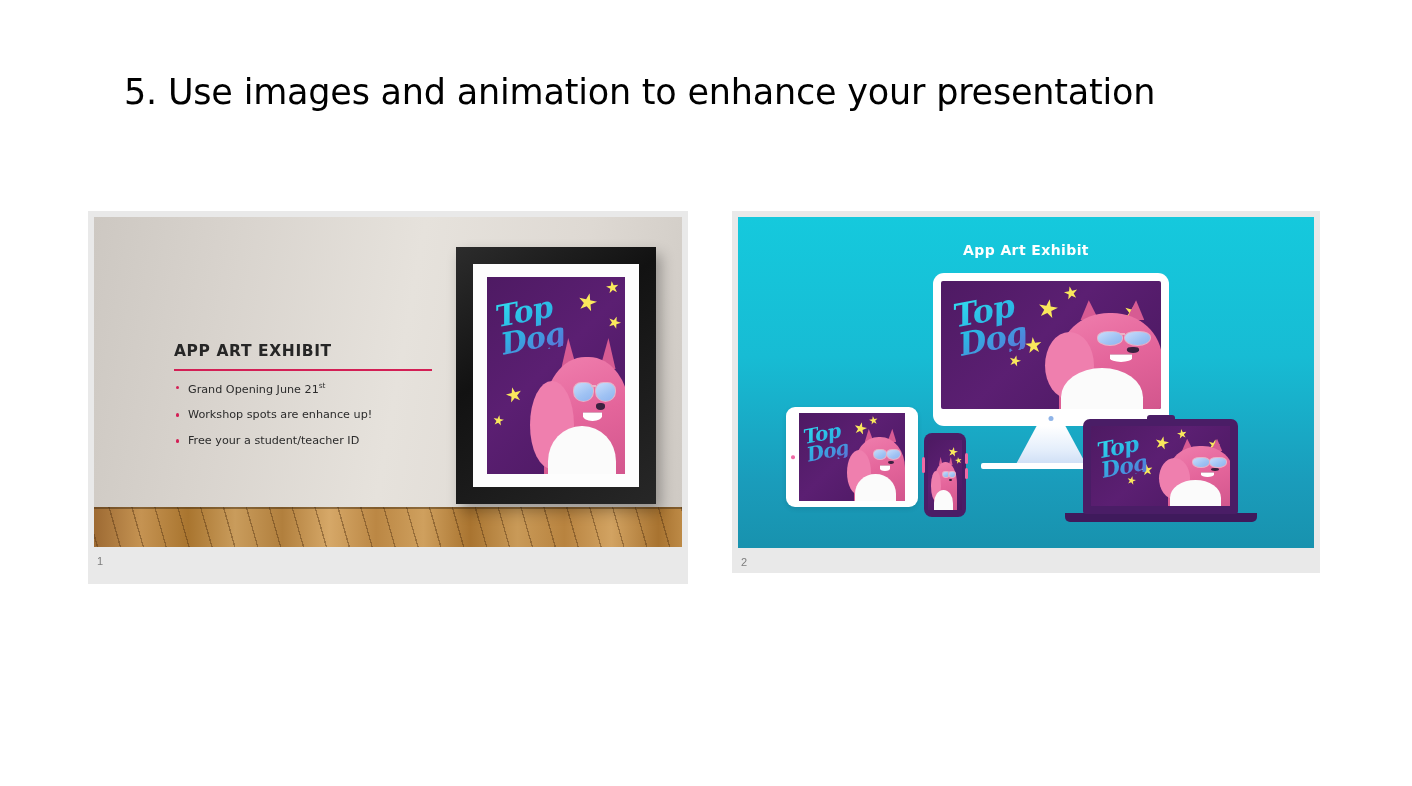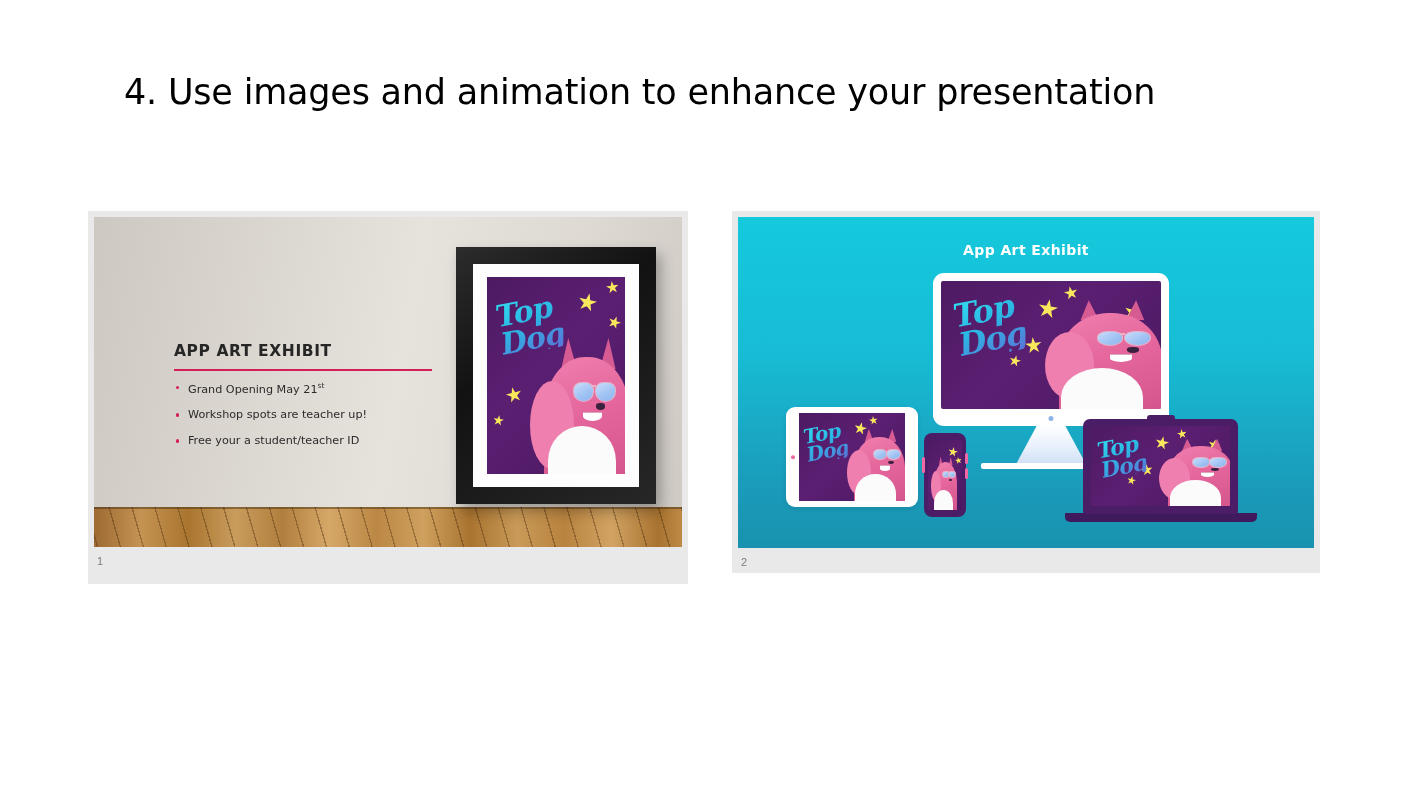--- a/index.html
+++ b/index.html
@@ -344,34 +344,34 @@
     left: 50%; top: -4px;
     transform: translateX(-50%);
     width: 28px; height: 5px;
     background: #4a1d66;
     border-radius: 3px 3px 0 0;
   }
 </style>
 </head>
 <body>
 
-<div id="page-title">4. Use images and animation to enhance your presentation</div>
+<div id="page-title">5. Use images and animation to enhance your presentation</div>
 
 <div id="slide-1" class="slide-card">
   <div class="slide-stage">
 
     <div class="wall"></div>
     <div class="floor"></div>
 
     <div class="s1-text">
       <div class="s1-heading">APP ART EXHIBIT</div>
       <div class="s1-rule"></div>
       <ul class="s1-bullets">
-        <li><span>Grand Opening May 21</span><span class="sup">st</span></li>
-        <li><span>Workshop spots are teacher up!</span></li>
+        <li><span>Grand Opening June 21</span><span class="sup">st</span></li>
+        <li><span>Workshop spots are enhance up!</span></li>
         <li><span>Free your a student/teacher ID</span></li>
       </ul>
     </div>
 
     <div class="frame">
       <div class="mat">
         <div class="art">
 
           <div class="art-star" style="left:66%;top:8%;width:19px;height:19px;transform:rotate(13deg);"></div>
           <div class="art-star" style="left:86%;top:2%;width:13px;height:13px;transform:rotate(-8deg);"></div>

